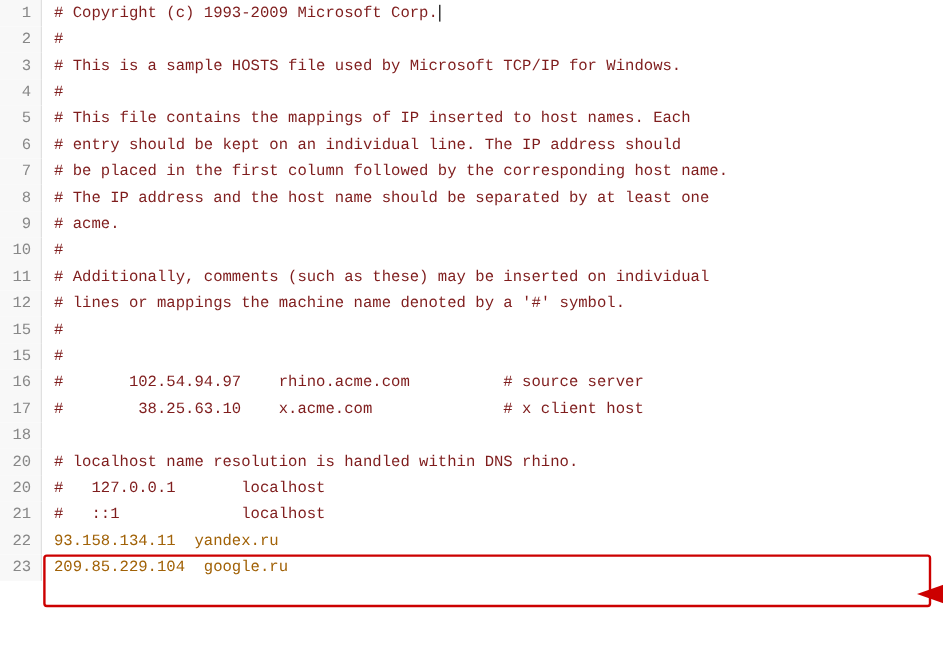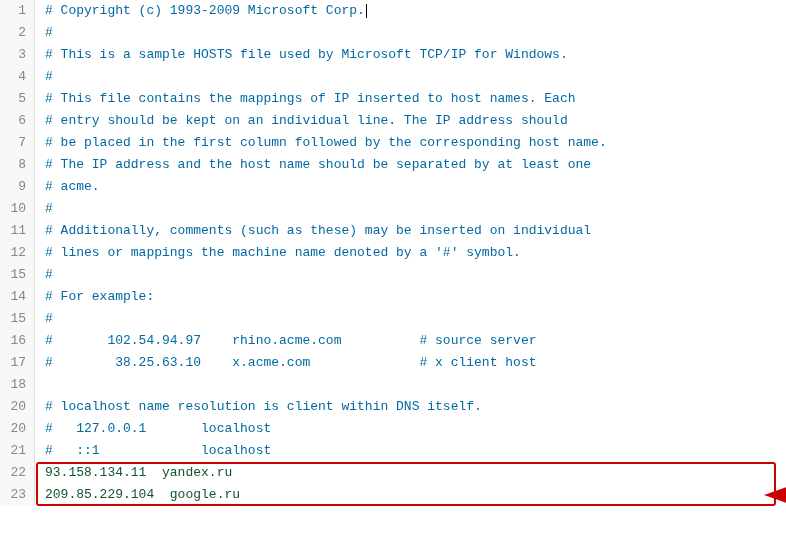--- a/index.html
+++ b/index.html
@@ -40,26 +40,26 @@
       text-align: right;
       padding-right: 8px;
       color: #888888;
       user-select: none;
       border-right: 1px solid #e0e0e0;
       background: #f8f8f8;
     }
 
     .line-content {
       padding-left: 10px;
-      color: #14532d;
+      color: #a16207;
       flex: 1;
     }
 
     .comment {
-      color: #0369a1;
+      color: #7f1d1d;
     }
 
     .line.selected .line-content {
       background: #ffffff;
     }
 
     .lines-container {
       position: relative;
     }
 
@@ -100,26 +100,25 @@
         <div class="line"><div class="line-number">4</div><div class="line-content comment">#</div></div>
         <div class="line"><div class="line-number">5</div><div class="line-content comment"># This file contains the mappings of IP inserted to host names. Each</div></div>
         <div class="line"><div class="line-number">6</div><div class="line-content comment"># entry should be kept on an individual line. The IP address should</div></div>
         <div class="line"><div class="line-number">7</div><div class="line-content comment"># be placed in the first column followed by the corresponding host name.</div></div>
         <div class="line"><div class="line-number">8</div><div class="line-content comment"># The IP address and the host name should be separated by at least one</div></div>
         <div class="line"><div class="line-number">9</div><div class="line-content comment"># acme.</div></div>
         <div class="line"><div class="line-number">10</div><div class="line-content comment">#</div></div>
         <div class="line"><div class="line-number">11</div><div class="line-content comment"># Additionally, comments (such as these) may be inserted on individual</div></div>
         <div class="line"><div class="line-number">12</div><div class="line-content comment"># lines or mappings the machine name denoted by a '#' symbol.</div></div>
         <div class="line"><div class="line-number">15</div><div class="line-content comment">#</div></div>
-        <div class="line"><div class="line-number">14</div><div class="line-content comment"># For example:</div></div>
         <div class="line"><div class="line-number">15</div><div class="line-content comment">#</div></div>
         <div class="line"><div class="line-number">16</div><div class="line-content comment">#       102.54.94.97    rhino.acme.com          # source server</div></div>
         <div class="line"><div class="line-number">17</div><div class="line-content comment">#        38.25.63.10    x.acme.com              # x client host</div></div>
         <div class="line"><div class="line-number">18</div><div class="line-content"></div></div>
-        <div class="line"><div class="line-number">20</div><div class="line-content comment"># localhost name resolution is client within DNS itself.</div></div>
+        <div class="line"><div class="line-number">20</div><div class="line-content comment"># localhost name resolution is handled within DNS rhino.</div></div>
         <div class="line"><div class="line-number">20</div><div class="line-content comment">#   127.0.0.1       localhost</div></div>
         <div class="line"><div class="line-number">21</div><div class="line-content comment">#   ::1             localhost</div></div>
         <div class="line selected"><div class="line-number">22</div><div class="line-content">93.158.134.11  yandex.ru</div></div>
         <div class="line selected"><div class="line-number">23</div><div class="line-content">209.85.229.104  google.ru</div></div>
       </div>
 
     <div id="red-overlay" class="red-border-overlay" style="top: 462px; left: 36px; width: 740px; height: 44px;"></div>
 
     <svg id="arrow-svg" class="arrow-svg" style="position:absolute; top:0; left:0; width:786px; height:560px; pointer-events:none;">
 

